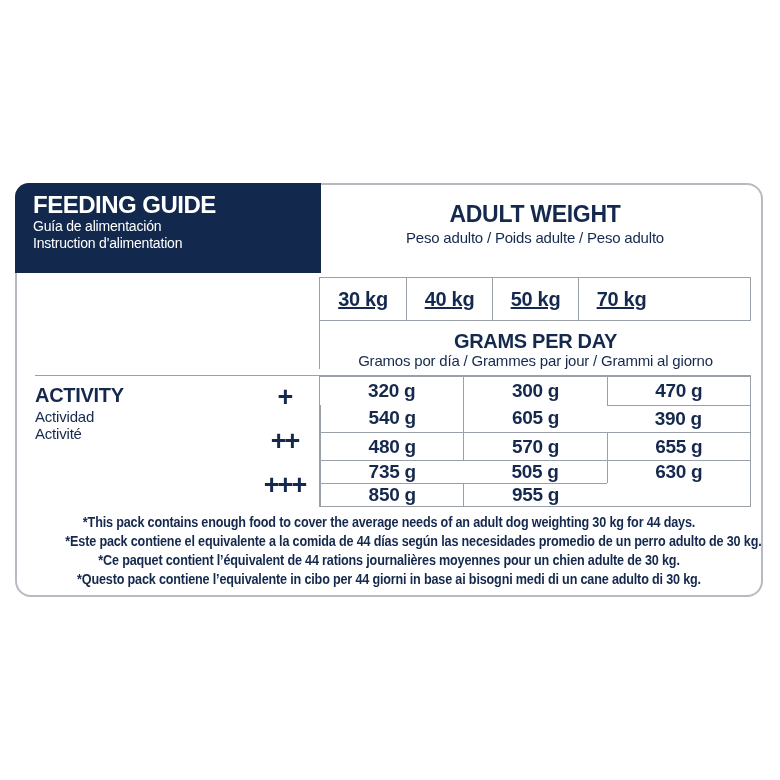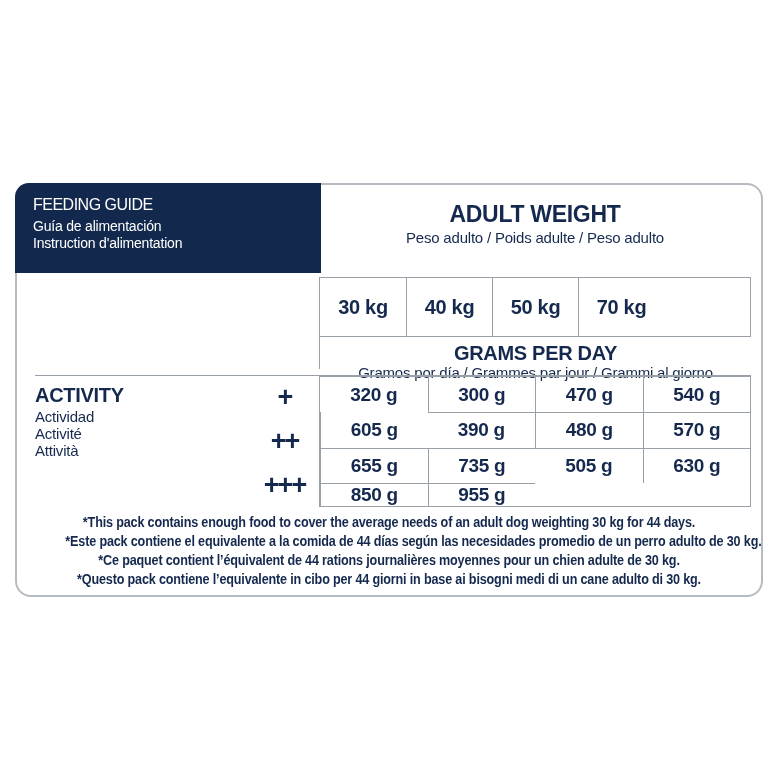--- a/index.html
+++ b/index.html
@@ -26,22 +26,22 @@
     position: absolute;
     left: -2px; top: -2px;
     width: 306px; height: 90px;
     background: #12284c;
     border-radius: 14px 0 0 0;
     color: #ffffff;
     padding: 9px 10px 0 18px;
     overflow: hidden;
   }
   .fg-title {
-    font-size: 16px;
-    font-weight: 400;
+    font-size: 24px;
+    font-weight: 700;
     letter-spacing: -0.5px;
     line-height: 26px;
   }
   .fg-sub {
     font-size: 14px;
     line-height: 16.5px;
     letter-spacing: -0.2px;
   }
   
   .aw {
@@ -58,43 +58,44 @@
   }
   .aw-sub {
     font-size: 15px;
     margin-top: 2px;
     letter-spacing: -0.2px;
   }
   
   .wrow {
     position: absolute;
     left: 302px; top: 92px;
-    width: 432px; height: 60px;
+    width: 432px; height: 44px;
     display: grid;
     grid-template-columns: repeat(5, 1fr);
     border: 1.5px solid #9aa0a8;
+    text-decoration: underline;
   }
   .wcell {
     display: flex;
     align-items: center;
     justify-content: center;
     font-size: 20px;
     font-weight: 700;
     letter-spacing: -0.3px;
     border-left: 1.5px solid #9aa0a8;
   }
   .wcell:first-child { border-left: none; }
   
   .grams {
     position: absolute;
     left: 302px; top: 135.5px;
     width: 432px; height: 48px;
     border-left: 1.5px solid #9aa0a8;
     text-align: center;
-    padding-top: 21px;
+    padding-top: 9px;
   }
   .g-title {
     font-size: 20px;
     font-weight: 700;
     letter-spacing: -0.3px;
     line-height: 22px;
   }
   .g-sub {
     font-size: 15px;
     letter-spacing: -0.2px;
@@ -140,21 +141,21 @@
     font-size: 27px;
     font-weight: 700;
     letter-spacing: -2px;
   }
   
   .vgrid {
     position: absolute;
     left: 302px; top: 191px;
     width: 432px; height: 131px;
     display: grid;
-    grid-template-columns: repeat(4, 1fr);
+    grid-template-columns: repeat(3, 1fr);
     grid-template-rows: repeat(3, 1fr);
     border: 1.5px solid #9aa0a8;
   }
   .vcell {
     display: flex;
     align-items: center;
     justify-content: center;
     font-size: 19px;
     font-weight: 700;
     letter-spacing: -0.3px;
@@ -208,21 +209,20 @@
       <div class="g-title">GRAMS PER DAY</div>
       <div class="g-sub">Gramos por día / Grammes par jour / Grammi al giorno</div>
     </div>
 
     <div class="act-rule"></div>
 
     <div class="activity">
       <div class="act-title">ACTIVITY</div>
       <div class="act-sub">Actividad</div>
       <div class="act-sub">Activité</div>
-      <div class="act-sub">Attività</div>
     </div>
 
     <div class="plus-col">
       <div class="plus">+</div>
       <div class="plus">++</div>
       <div class="plus">+++</div>
     </div>
 
     <div class="vgrid">
       <div class="vcell r0 c0">320 g</div>

